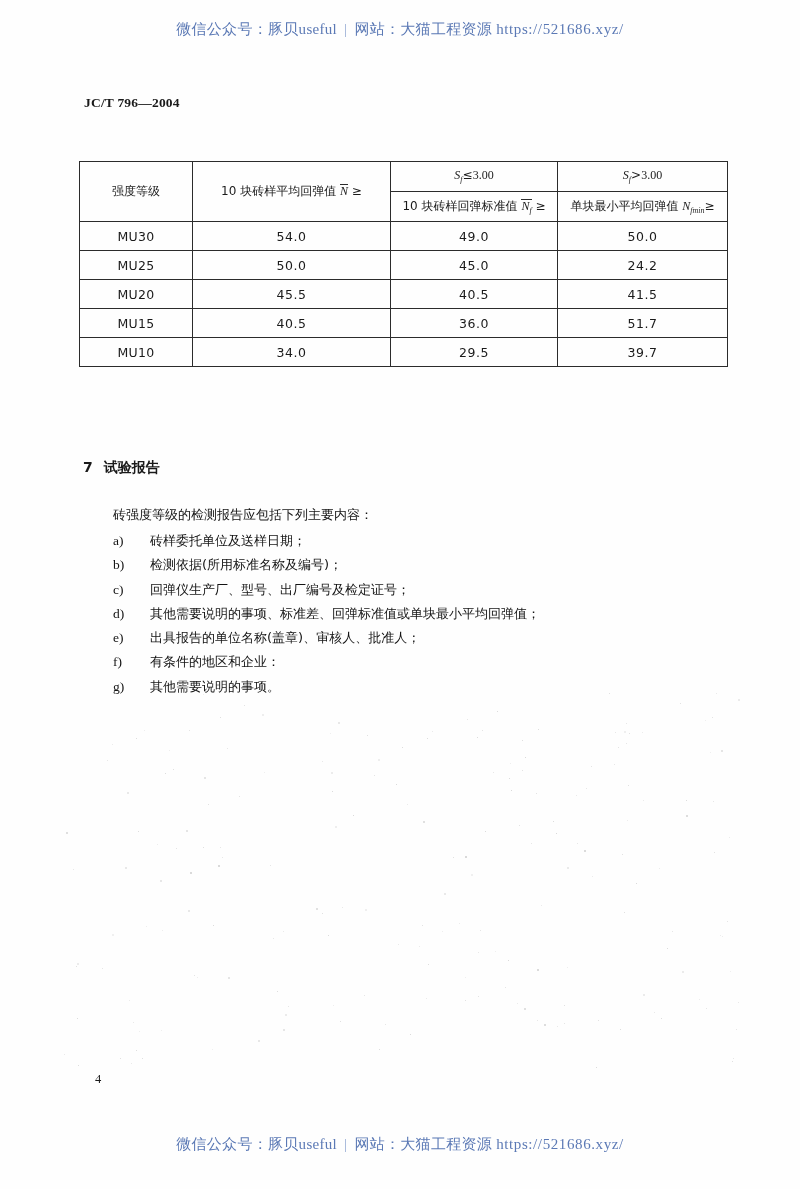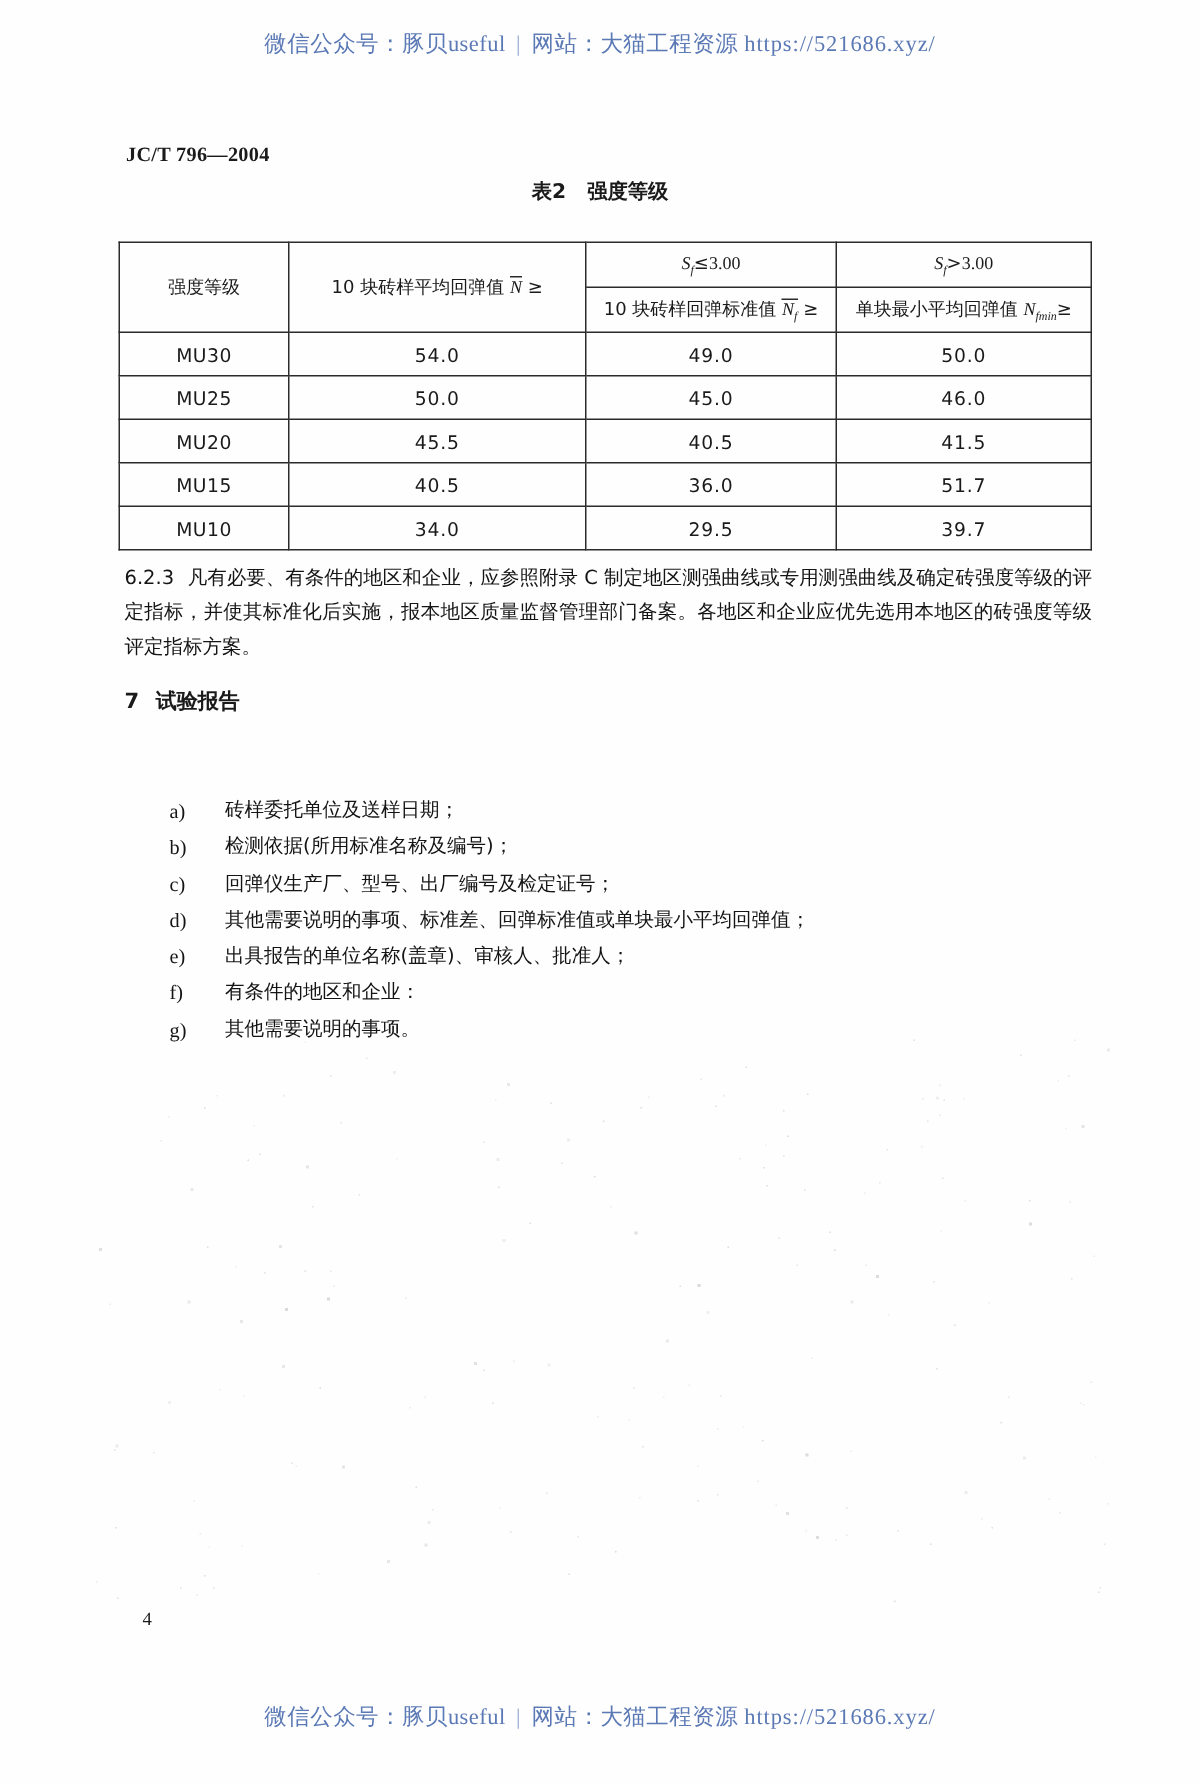--- a/index.html
+++ b/index.html
@@ -196,23 +196,20 @@
 <body>
 
 <div class="page">
 
   <div class="watermark" id="watermark-top">
     <span>微信公众号：</span><span>豚贝useful</span><span class="sep">|</span><span>网站：</span><span>大猫工程资源</span> <span class="url">https://521686.xyz/</span>
   </div>
 
   <div class="std-code">JC/T 796—2004</div>
 
-  <div class="table-caption">
-    <span>表2</span><span class="gap"></span><span>强度等级</span>
-  </div>
 
   <div class="tbl-wrap">
     <table class="grade-table">
       <colgroup>
         <col class="col1">
           <col class="col2">
           <col class="col3">
           <col class="col4">
       </colgroup>
       <thead>
@@ -246,21 +243,21 @@
         <tr>
           <td class="gradecode">MU30</td>
           <td class="cellnum">54.0</td>
           <td class="cellnum">49.0</td>
           <td class="cellnum">50.0</td>
         </tr>
         <tr>
           <td class="gradecode">MU25</td>
           <td class="cellnum">50.0</td>
           <td class="cellnum">45.0</td>
-          <td class="cellnum">46.0</td>
+          <td class="cellnum">24.2</td>
         </tr>
         <tr>
           <td class="gradecode">MU20</td>
           <td class="cellnum">45.5</td>
           <td class="cellnum">40.5</td>
           <td class="cellnum">41.5</td>
         </tr>
         <tr>
           <td class="gradecode">MU15</td>
           <td class="cellnum">40.5</td>
@@ -270,28 +267,26 @@
         <tr>
           <td class="gradecode">MU10</td>
           <td class="cellnum">34.0</td>
           <td class="cellnum">29.5</td>
           <td class="cellnum">39.7</td>
         </tr>
       </tbody>
     </table>
   </div>
 
-  <div class="body-block" id="clause-623">
-    <span class="clause-no">6.2.3</span><span>凡有必要、有条件的地区和企业，应参照附录 C 制定地区测强曲线或专用测强曲线及确定砖强度等级的评定指标，并使其标准化后实施，报本地区质量监督管理部门备案。各地区和企业应优先选用本地区的砖强度等级评定指标方案。</span>
-  </div>
 
   <div class="section-heading">
     <span class="num-part">7</span><span>试验报告</span>
   </div>
 
+  <div class="body-block" id="report-intro">砖强度等级的检测报告应包括下列主要内容：</div>
 
   <ul class="item-list">
     <li>
       <span class="marker">a)</span>
       <span class="itxt">砖样委托单位及送样日期；</span>
     </li>
     <li>
       <span class="marker">b)</span>
       <span class="itxt">检测依据(所用标准名称及编号)；</span>
     </li>

